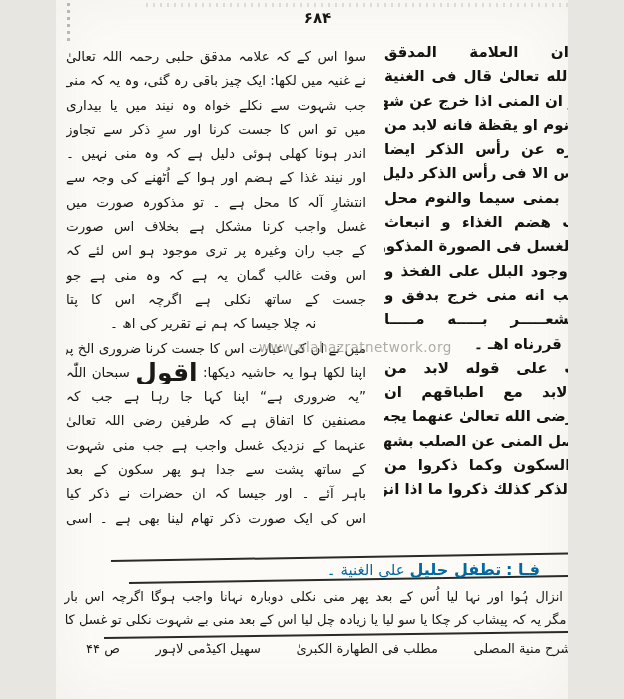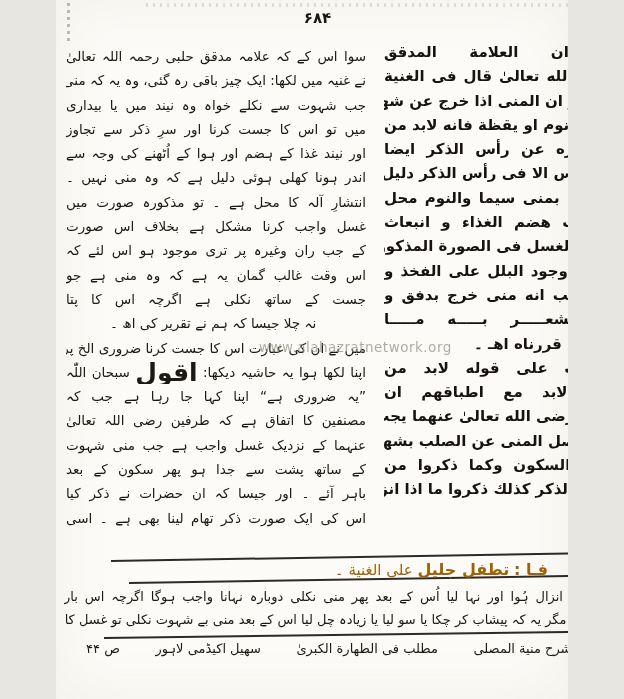--- a/index.html
+++ b/index.html
@@ -45,22 +45,22 @@
   .watermark{
     position:absolute;left:203px;top:339px;z-index:6;
     font-size:13.5px;letter-spacing:.5px;
     color:rgba(148,145,136,.75);
   }
   .rule{position:absolute;height:2px;background:#2c2a26;transform-origin:left center;}
   .rule-1{left:55px;top:560px;width:565px;transform:rotate(-0.95deg);}
   .rule-2{left:73px;top:582px;width:549px;transform:rotate(-0.9deg);}
   .rule-3{left:48px;top:637px;width:572px;transform:rotate(-0.75deg);}
   .footnote-1{
-    position:absolute;right:20px;top:559px;direction:rtl;
-    font-size:15px;line-height:21px;color:#a16207;
+    position:absolute;right:28px;top:559px;direction:rtl;
+    font-size:15px;line-height:21px;color:#0369a1;
   }
   .footnote-1 .fn-marker{font-weight:bold;font-size:16px;}
   .footnote-1 .fn-bold{font-weight:bold;font-size:16px;}
   .footnote-2{
     position:absolute;left:8px;top:584px;width:608px;direction:rtl;
     font-size:13px;color:#1c1914;
   }
   .fn2-line{
     height:24px;line-height:24px;overflow:hidden;white-space:nowrap;
     text-align:justify;text-align-last:justify;
@@ -104,22 +104,22 @@
     <div class="line">الغسل اذا انفصل المنی عن الصلب بشهوة</div>
     <div class="line">ثم خرج بعد السکون وکما ذکروا من</div>
     <div class="line">صورة امساك الذکر کذلك ذکروا ما اذا انزل</div>
   </div>
 
   <div class="col col-left">
     <div class="line">سوا اس کے کہ علامہ مدقق حلبی رحمہ اللہ تعالیٰ</div>
     <div class="line">نے غنیہ میں لکھا: ایک چیز باقی رہ گئی، وہ یہ کہ منی</div>
     <div class="line">جب شہوت سے نکلے خواہ وہ نیند میں یا بیداری</div>
     <div class="line">میں تو اس کا جست کرنا اور سرِ ذکر سے تجاوز</div>
+    <div class="line">اندر ہونا کھلی ہوئی دلیل ہے کہ وہ منی نہیں ۔</div>
     <div class="line">اور نیند غذا کے ہضم اور ہوا کے اُٹھنے کی وجہ سے</div>
-    <div class="line">اندر ہونا کھلی ہوئی دلیل ہے کہ وہ منی نہیں ۔</div>
     <div class="line">انتشارِ آلہ کا محل ہے ۔ تو مذکورہ صورت میں</div>
     <div class="line">غسل واجب کرنا مشکل ہے بخلاف اس صورت</div>
     <div class="line">کے جب ران وغیرہ پر تری موجود ہو اس لئے کہ</div>
     <div class="line">اس وقت غالب گمان یہ ہے کہ وہ منی ہے جو</div>
     <div class="line">جست کے ساتھ نکلی ہے اگرچہ اس کا پتا</div>
     <div class="line shift-left">نہ چلا جیسا کہ ہم نے تقریر کی اھ ۔</div>
     <div class="line">میں نے ان کی عبارت اس کا جست کرنا ضروری الخ پر</div>
     <div class="line">
       <span>اپنا لکھا ہوا یہ حاشیہ دیکھا:</span>
       <span class="aqool">اقول</span>

